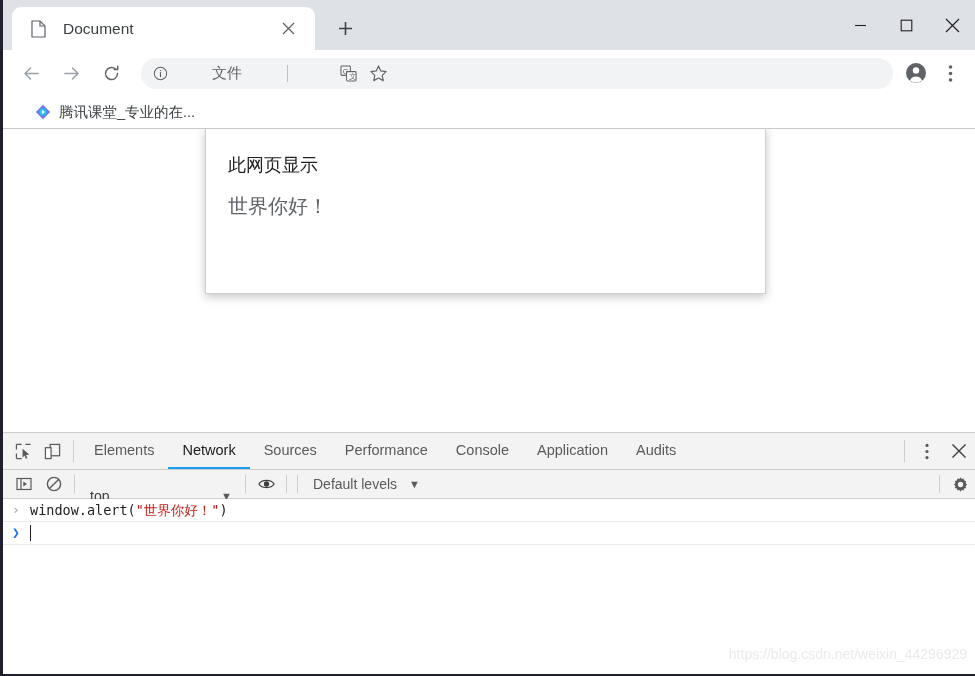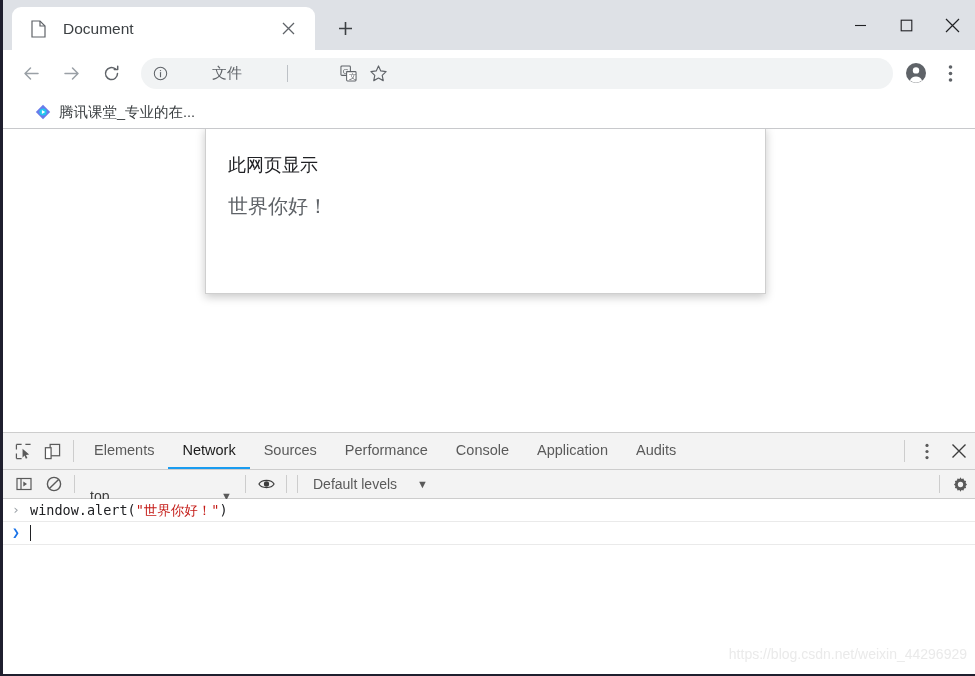--- a/index.html
+++ b/index.html
@@ -301,21 +301,21 @@
     padding: 0 10px;
     font-size: 14px;
     color: #3c3c3c;
     font-family: "Liberation Sans", "DejaVu Sans", sans-serif;
     flex: 0 0 auto;
   }
   .cb-filter::placeholder { color: #9a9a9a; }
   .cb-levels {
     display: flex;
     align-items: center;
-    gap: 20px;
+    gap: 12px;
     padding: 0 10px;
     font-size: 14px;
     color: #5a5a5a;
     flex: 0 0 auto;
   }
 
   .dt-console {
     flex: 1 1 auto;
     position: relative;
     background: #ffffff;

